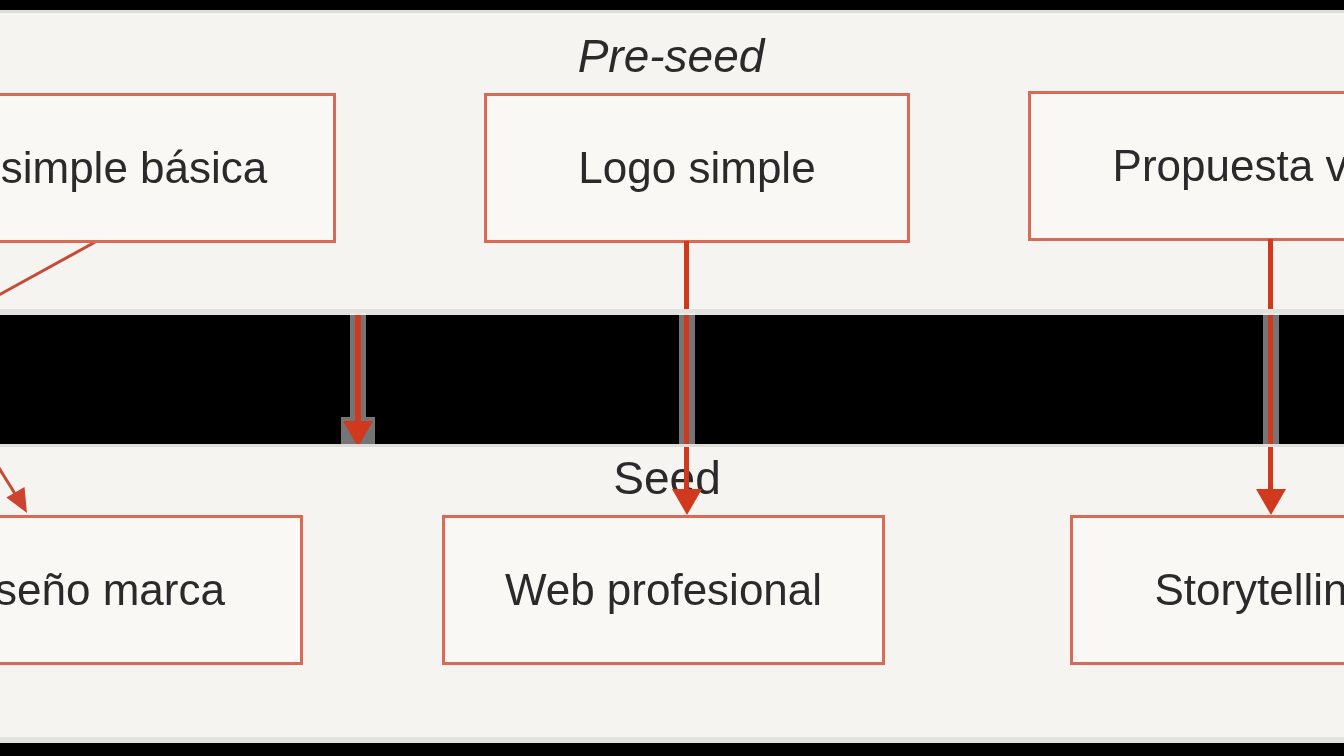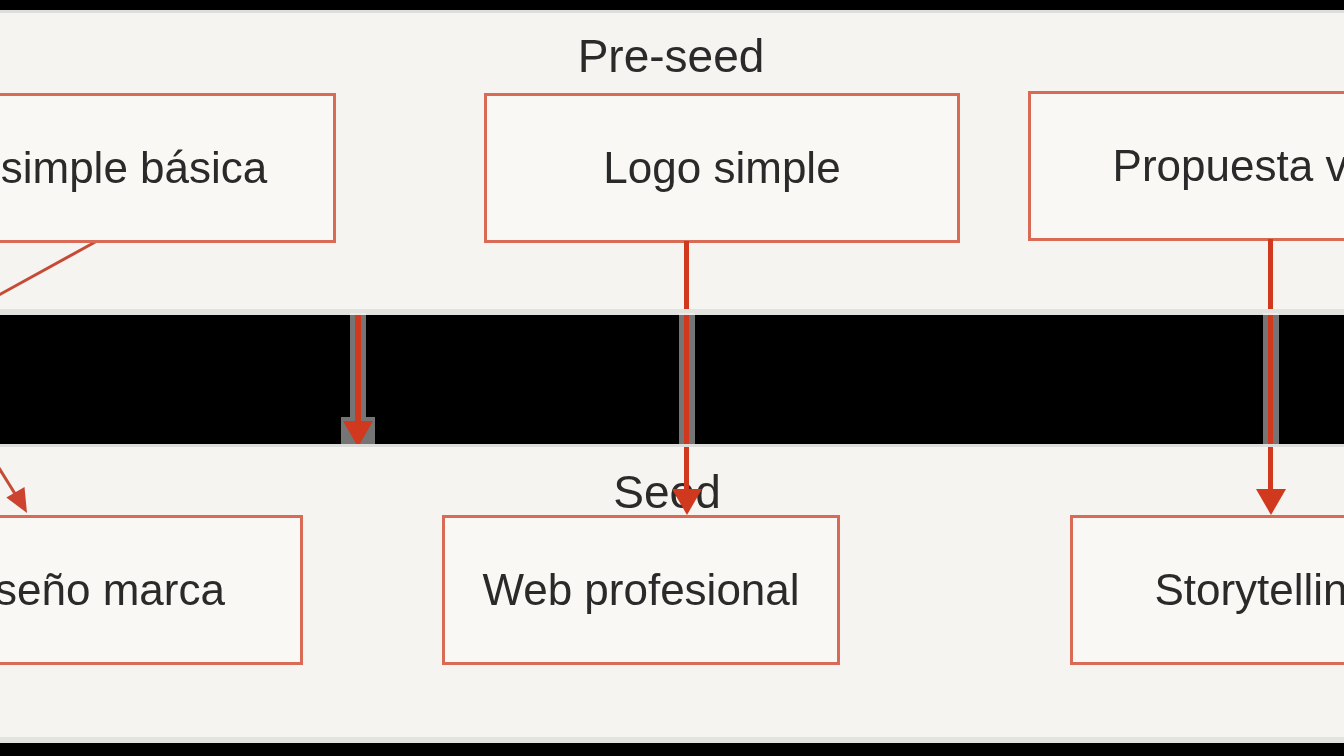--- a/index.html
+++ b/index.html
@@ -54,55 +54,55 @@
 <div class="gap-line" style="left:355px;top:311px;width:6px;height:112px;"></div>
 <div class="gap-head" style="left:343px;top:421px;"></div>
 
 <div class="halo" style="left:679px;top:311px;width:16px;height:136px;"></div>
 <div class="gap-line" style="left:684px;top:311px;width:5px;height:136px;"></div>
 
 <div class="halo" style="left:1263px;top:311px;width:16px;height:136px;"></div>
 <div class="gap-line" style="left:1268px;top:311px;width:5px;height:136px;"></div>
 
 <div class="band band-top">
-  <div class="cluster-title" style="left:671px;top:18px;">Pre-seed</div>
+  <div class="cluster-title" style="left:671px;top:18px;font-style:italic;">Pre-seed</div>
 
   <svg class="band-svg" width="1344" height="303">
     <line x1="97" y1="228" x2="-12" y2="288" stroke="#c64b36" stroke-width="3"></line>
   </svg>
 
   <div class="edge-line" style="left:684px;top:228px;width:5px;height:75px;"></div>
   <div class="edge-line" style="left:1268px;top:226px;width:5px;height:77px;"></div>
 
   <div class="node" style="left:-68px;top:80px;width:404px;">
     <span>simple básica</span>
   </div>
-  <div class="node" style="left:484px;top:80px;width:476px;">
+  <div class="node" style="left:484px;top:80px;width:426px;">
     <span>Logo simple</span>
   </div>
   <div class="node" style="left:1028px;top:78px;width:404px;">
     <span>Propuesta v</span>
   </div>
 </div>
 
 <div class="band band-seed">
-  <div class="cluster-title" style="left:667px;top:20px;">Seed</div>
+  <div class="cluster-title" style="left:667px;top:6px;">Seed</div>
 
   <svg class="band-svg" width="1344" height="297">
     <line x1="-14" y1="0" x2="22" y2="58" stroke="#c64b36" stroke-width="3"></line>
     <polygon points="27,66 6.3,50.5 24.5,39.9" fill="#cc4430"></polygon>
   </svg>
 
   <div class="edge-line" style="left:684px;top:0px;width:5px;height:44px;"></div>
   <div class="edge-head" style="left:672px;top:42px;"></div>
   <div class="edge-line" style="left:1268px;top:0px;width:5px;height:44px;"></div>
   <div class="edge-head" style="left:1256px;top:42px;"></div>
 
   <div class="node" style="left:-83px;top:68px;width:386px;">
     <span>seño marca</span>
   </div>
-  <div class="node" style="left:442px;top:68px;width:398px;">
+  <div class="node" style="left:442px;top:68px;width:443px;">
     <span>Web profesional</span>
   </div>
   <div class="node" style="left:1070px;top:68px;width:362px;">
     <span>Storytellin</span>
   </div>
 </div>
 
 </body></html>

